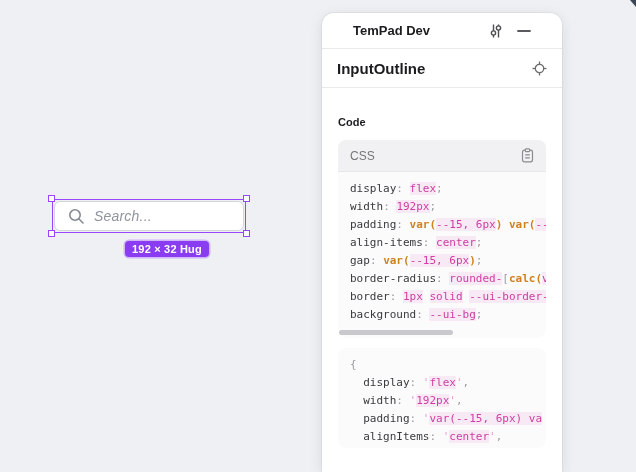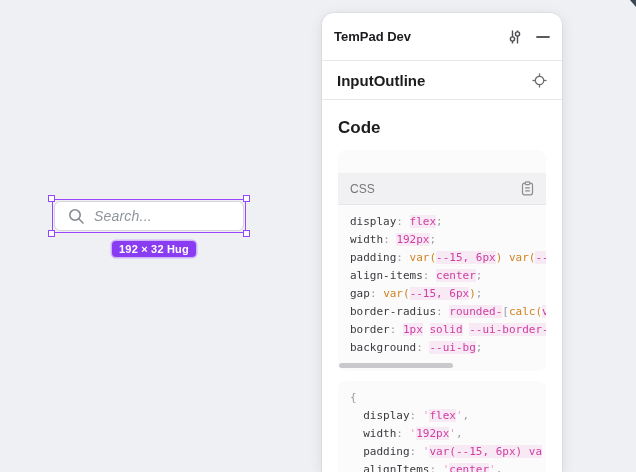--- a/index.html
+++ b/index.html
@@ -25,72 +25,72 @@
   }
   .search-input .ph { color:#8f949d; font-size:14px; letter-spacing:.2px; }
   .handle {
     position:absolute; width:7px; height:7px; background:#fff;
     border:1.3px solid #9747ff;
   }
   .h-tl { left:-4px; top:-4px; } .h-tr { right:-4px; top:-4px; }
   .h-bl { left:-4px; bottom:-4px; } .h-br { right:-4px; bottom:-4px; }
 
   .size-badge {
-    position:absolute; left:112px; top:241px; height:16px; padding:0 7px;
+    position:absolute; left:125px; top:241px; height:16px; padding:0 7px;
     background:#8a3cf2; border-radius:4px; color:#fff;
     font-size:11px; font-weight:700; line-height:16px; letter-spacing:.2px;
     box-shadow:0 0 0 1.5px rgba(151,71,255,.35);
   }
 
   .cursor-fragment {
     position:absolute; right:0; top:0; width:6px; height:7px;
     background:#3b4754; clip-path:polygon(100% 0, 0 0, 100% 100%);
   }
 
   
   .panel {
     position:absolute; left:322px; top:13px; width:240px; height:459px;
     background:#ffffff; border-radius:12px 12px 0 0;
     box-shadow:0 3px 14px rgba(0,0,0,.10), 0 0 0 1px rgba(0,0,0,.04);
   }
   .panel-header {
-    height:48px; padding:0 12px; display:flex; align-items:center;
+    height:36px; padding:0 31px; display:flex; align-items:center;
     border-bottom:1px solid #e9e9ea;
   }
   .panel-title { font-size:13px; font-weight:700; flex:1; }
   .header-icons { display:flex; align-items:center; gap:13px; }
   .icon-btn { display:flex; align-items:center; justify-content:center; cursor:pointer; }
 
   .node-row {
     height:39px; padding:0 15px; display:flex; align-items:center;
     border-bottom:1px solid #e9e9ea;
   }
   .node-name { font-size:15px; font-weight:700; flex:1; }
 
   .code-section { padding:0 16px; }
-  .code-heading { font-size:17px; font-weight:700; margin:18px 0 12px; }
+  .code-heading { font-size:11px; font-weight:700; margin:28px 0 12px; }
 
   .block { border-radius:8px; overflow:hidden; background:#fbfbfc; margin-bottom:10px; position:relative; }
   .block-header {
     height:32px; background:#f1f1f3; border-bottom:1px solid #e7e7e9;
-    display:flex; align-items:center; justify-content:space-between; padding:0 12px;margin-top:23px;
+    display:flex; align-items:center; justify-content:space-between; padding:0 12px;
   }
   .block-label { font-size:12px; color:#76767a; }
   .block-body {
     padding:8px 0 0 12px; white-space:pre; overflow:hidden;
     font-family:"DejaVu Sans Mono", monospace; font-size:11px; line-height:18px;
     color:#3d3d40;
   }
   .block-css .block-body { height:166px; }
   .block-javascript .block-body { height:100px; }
 
   .tk-d { color:#3a3a3e;text-align:center; }
   .tk-p { color:#9b9ba1; }
   .tk-v, .tk-s { color:#cf3da2; background:rgba(224,66,170,.09); border-radius:0; }
-  .tk-f { color:#d1821f; }
+  .tk-f { color:#d1821f;font-weight:bold; }
   .tk-q { color:#e79cd0; }
 
   .hscroll {
     position:absolute; left:1px; bottom:3px; width:114px; height:5px;
     background:#c9c9cd; border-radius:3px;
   }
 
   svg { display:block; }
 </style>
 </head>

